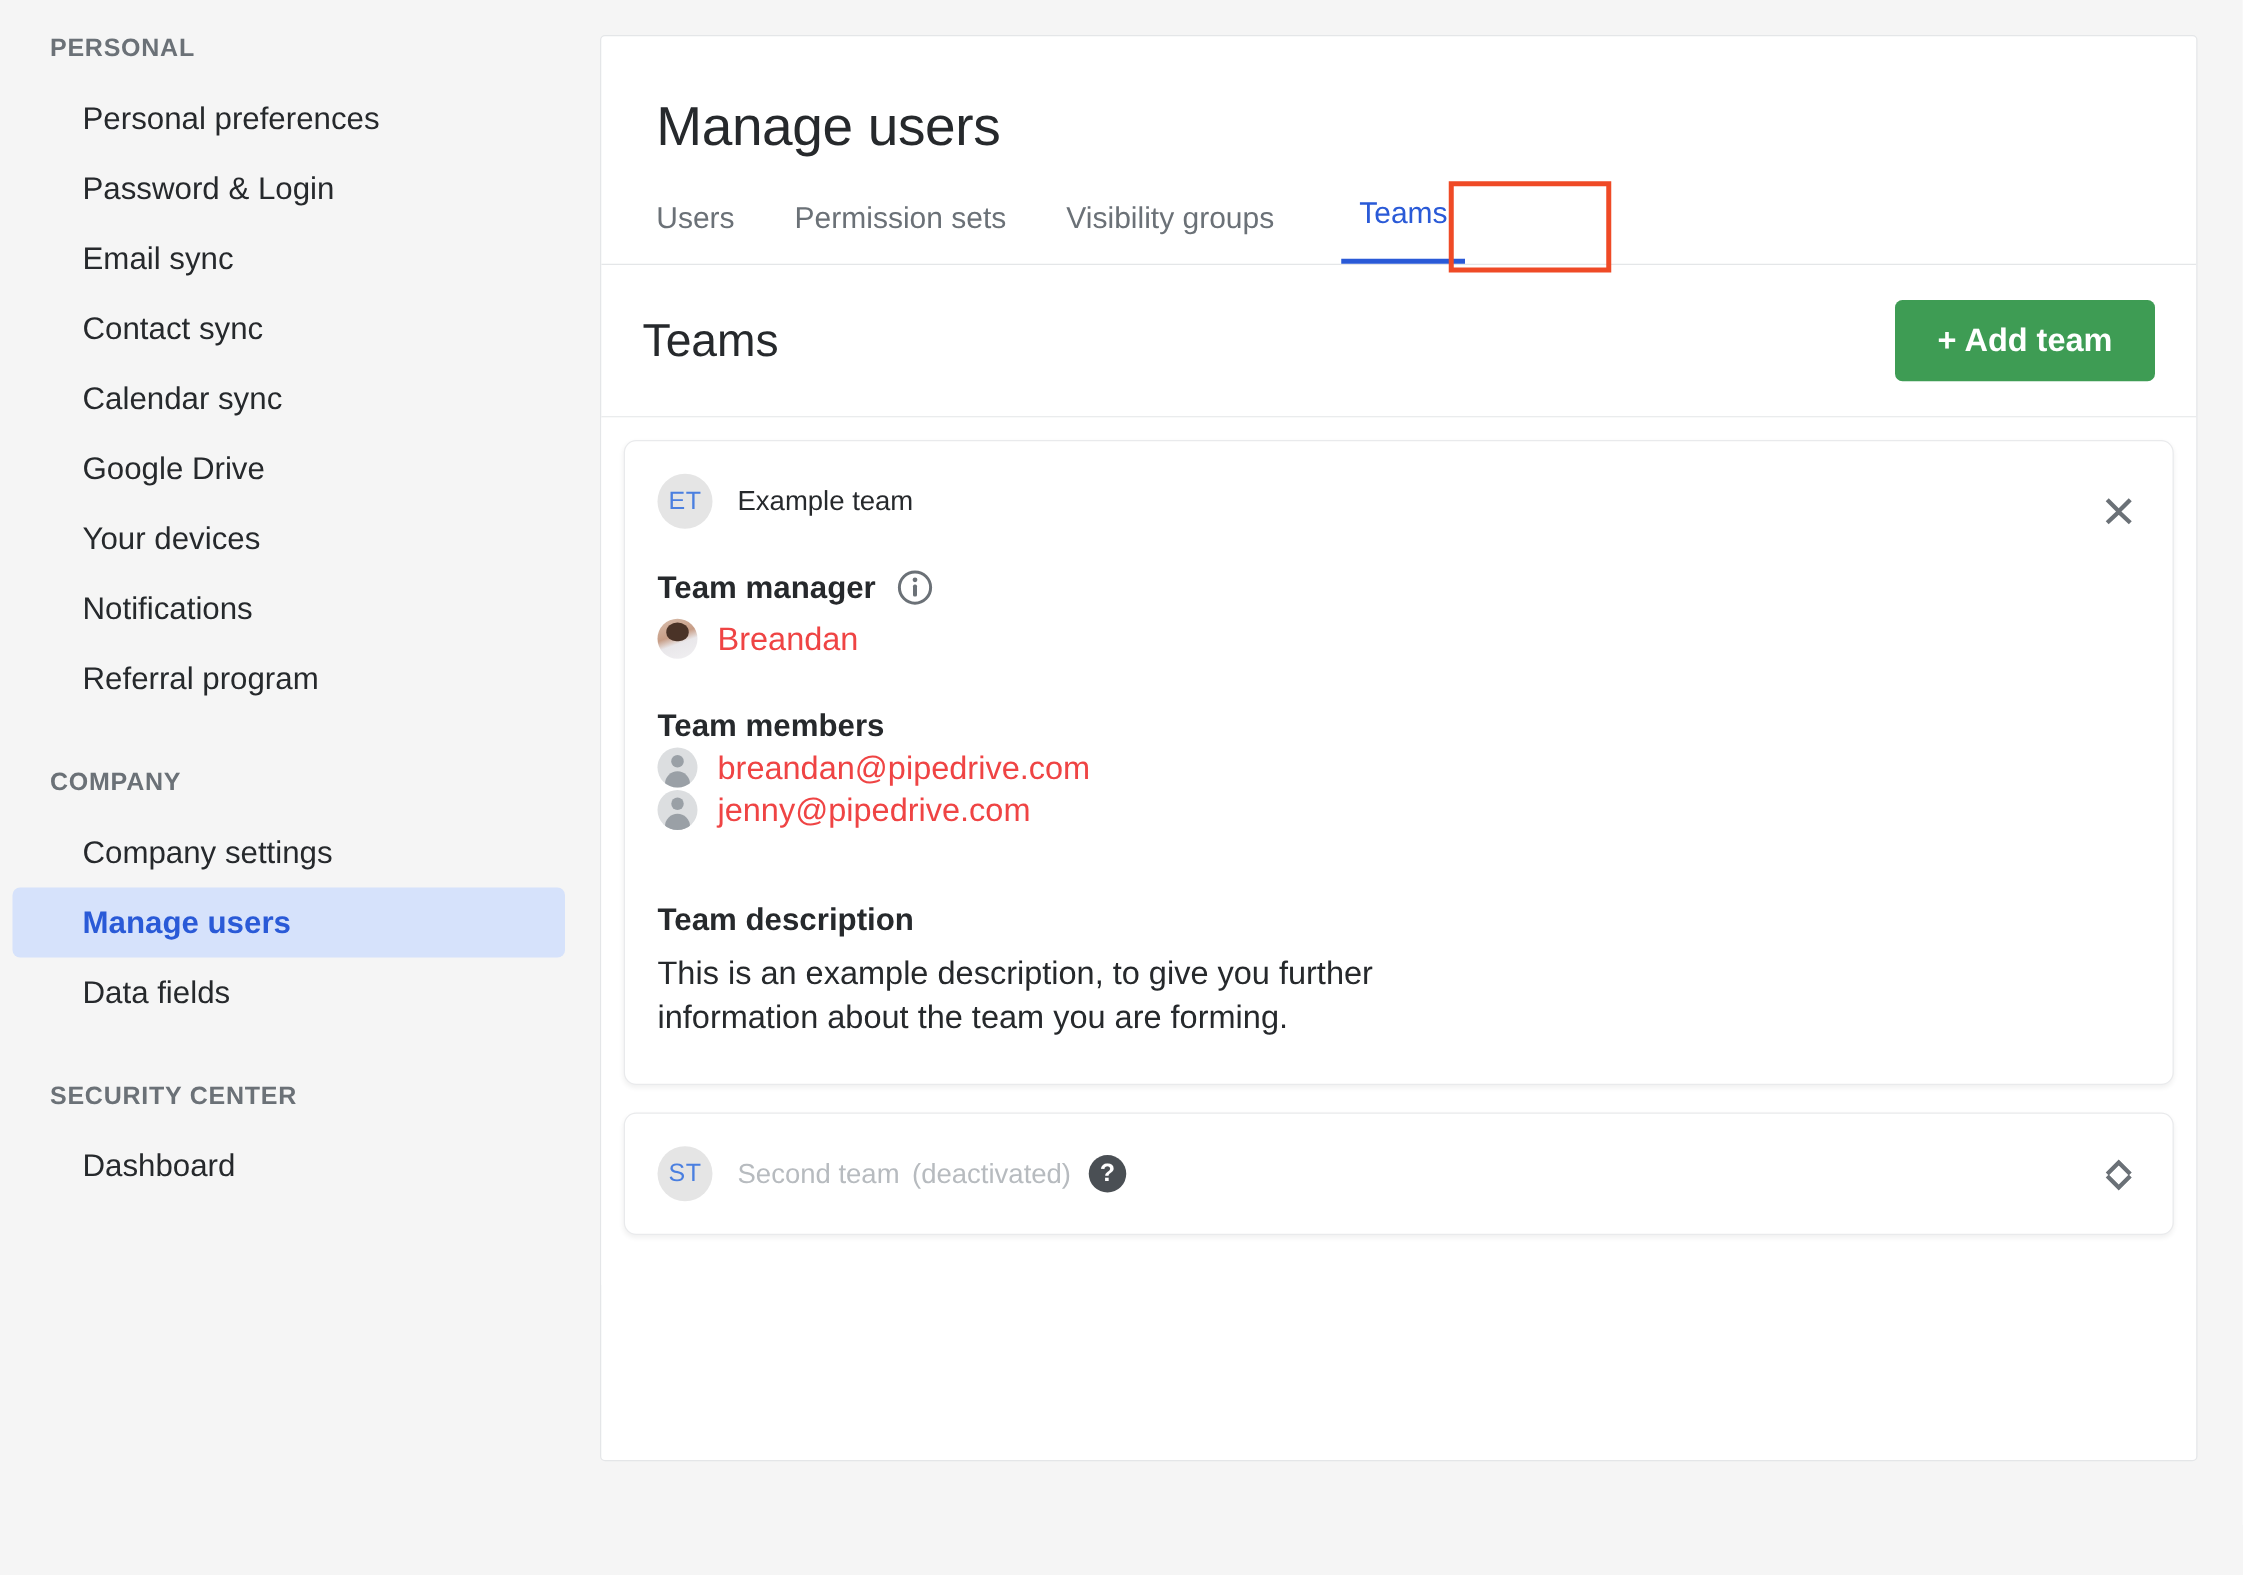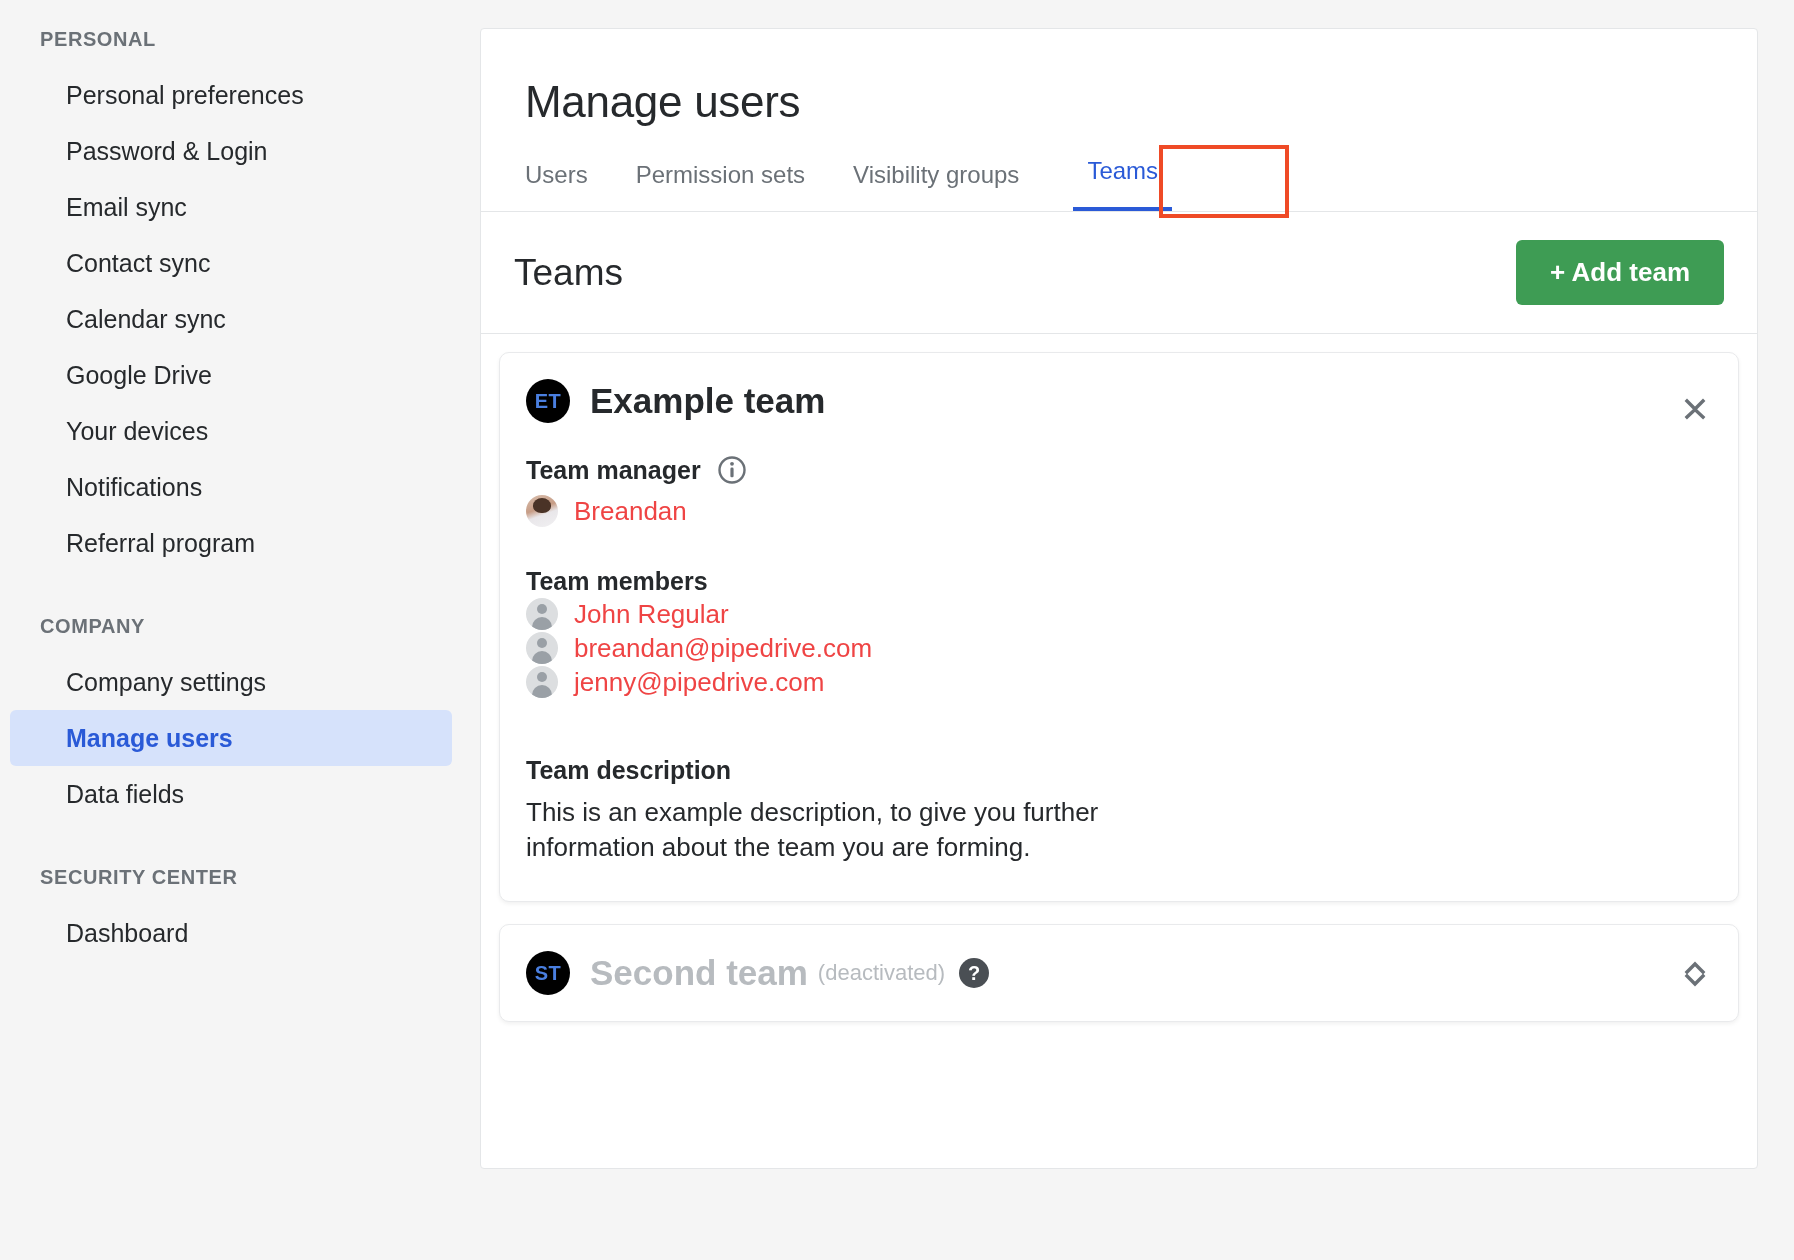--- a/index.html
+++ b/index.html
@@ -162,33 +162,33 @@
     align-items: center;
     padding: 26px 30px 0 26px;
     position: relative;
   }
   .team-card.collapsed .team-card-head { padding: 26px 30px 26px 26px; }
 
   .team-avatar {
     width: 44px;
     height: 44px;
     border-radius: 50%;
-    background: #000000;
+    background: #e5e5e5;
     color: #4a7fe0;
     font-size: 20px;
-    font-weight: bold;
+    font-weight: normal;
     display: flex;
     align-items: center;
     justify-content: center;
     letter-spacing: 0.5px;
     flex: 0 0 44px;
   }
   .team-name {
-    font-size: 35px;
-    font-weight: bold;
+    font-size: 22px;
+    font-weight: normal;
     color: #26292c;
     margin-left: 20px;
   }
   .team-name.muted { color: #b7bbbf; }
   .deactivated-label {
     font-size: 22px;
     color: #b7bbbf;
     margin-left: 10px;
     font-weight: normal;
   }
@@ -369,24 +369,20 @@
 
             <div class="person-row">
               <span class="person-avatar photo"></span>
               <span class="person-name">Breandan</span>
             </div>
 
             <div class="field-label section-members">Team members</div>
 
             <div class="person-row tight">
               <span class="person-avatar generic"></span>
-              <span class="person-name">John Regular</span>
-            </div>
-            <div class="person-row tight">
-              <span class="person-avatar generic"></span>
               <span class="person-name">breandan@pipedrive.com</span>
             </div>
             <div class="person-row tight">
               <span class="person-avatar generic"></span>
               <span class="person-name">jenny@pipedrive.com</span>
             </div>
 
             <div class="field-label section-description">Team description</div>
             <p class="team-description">This is an example description, to give you further information about the team you are forming.</p>
 

